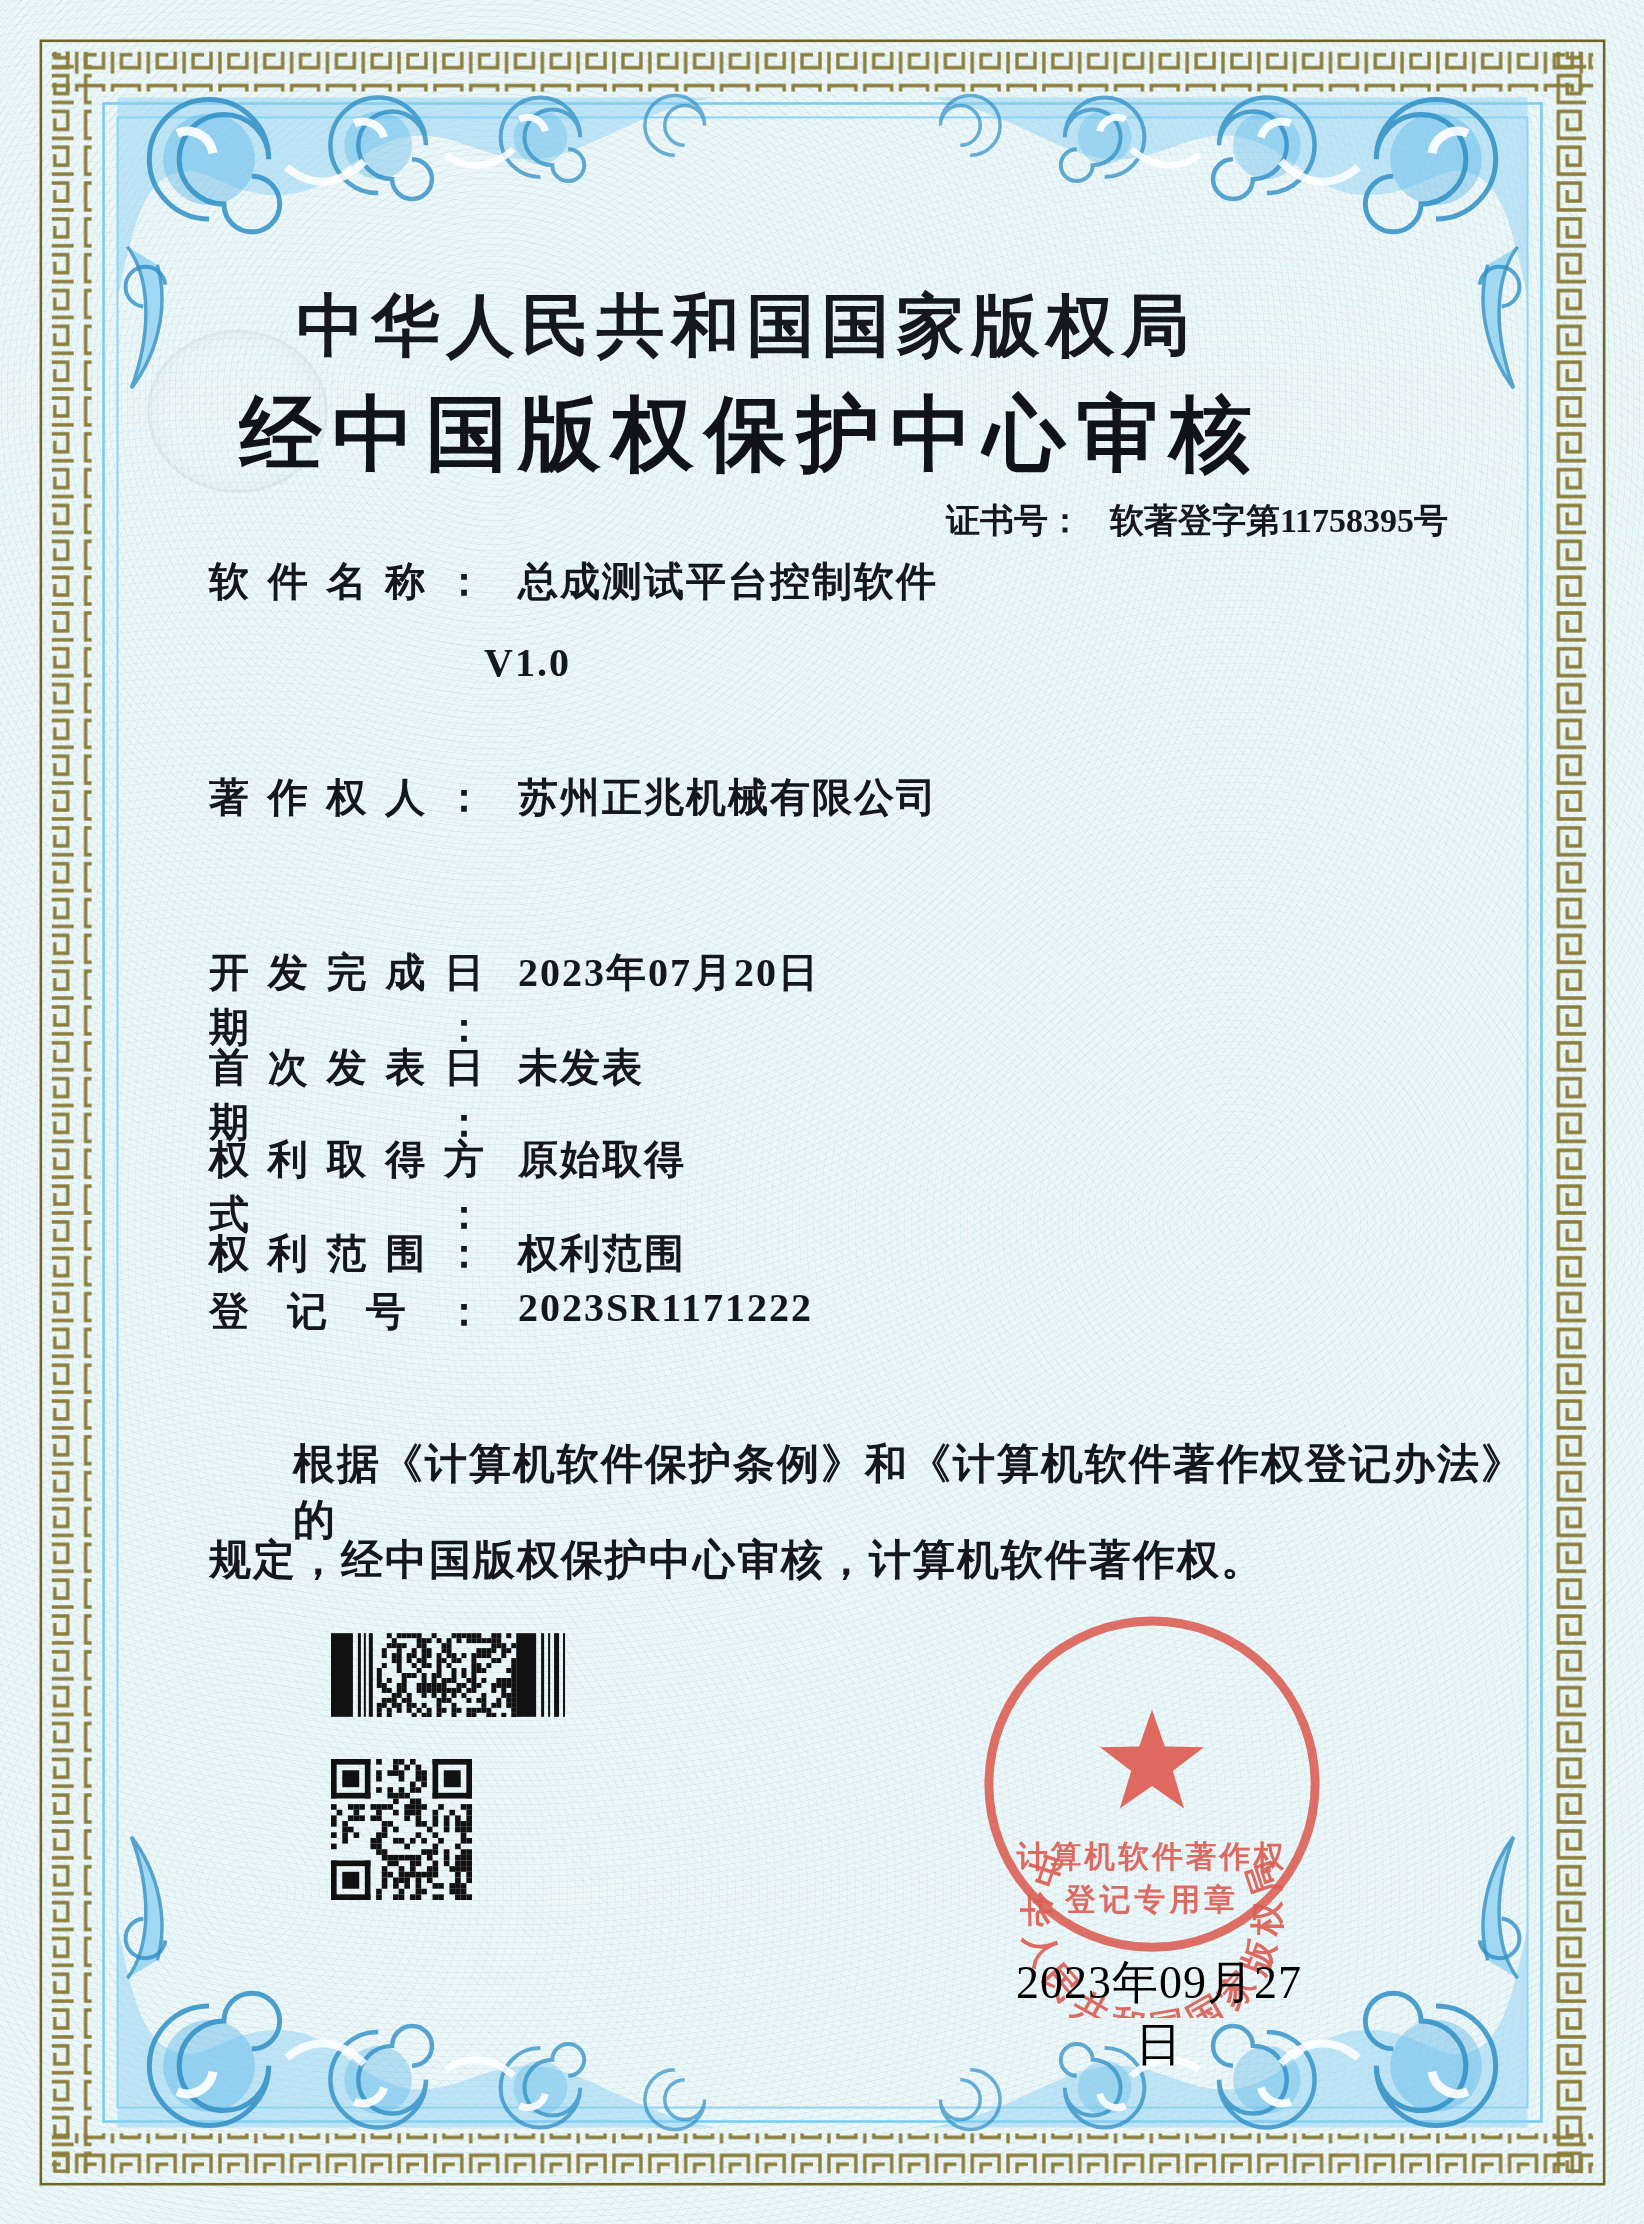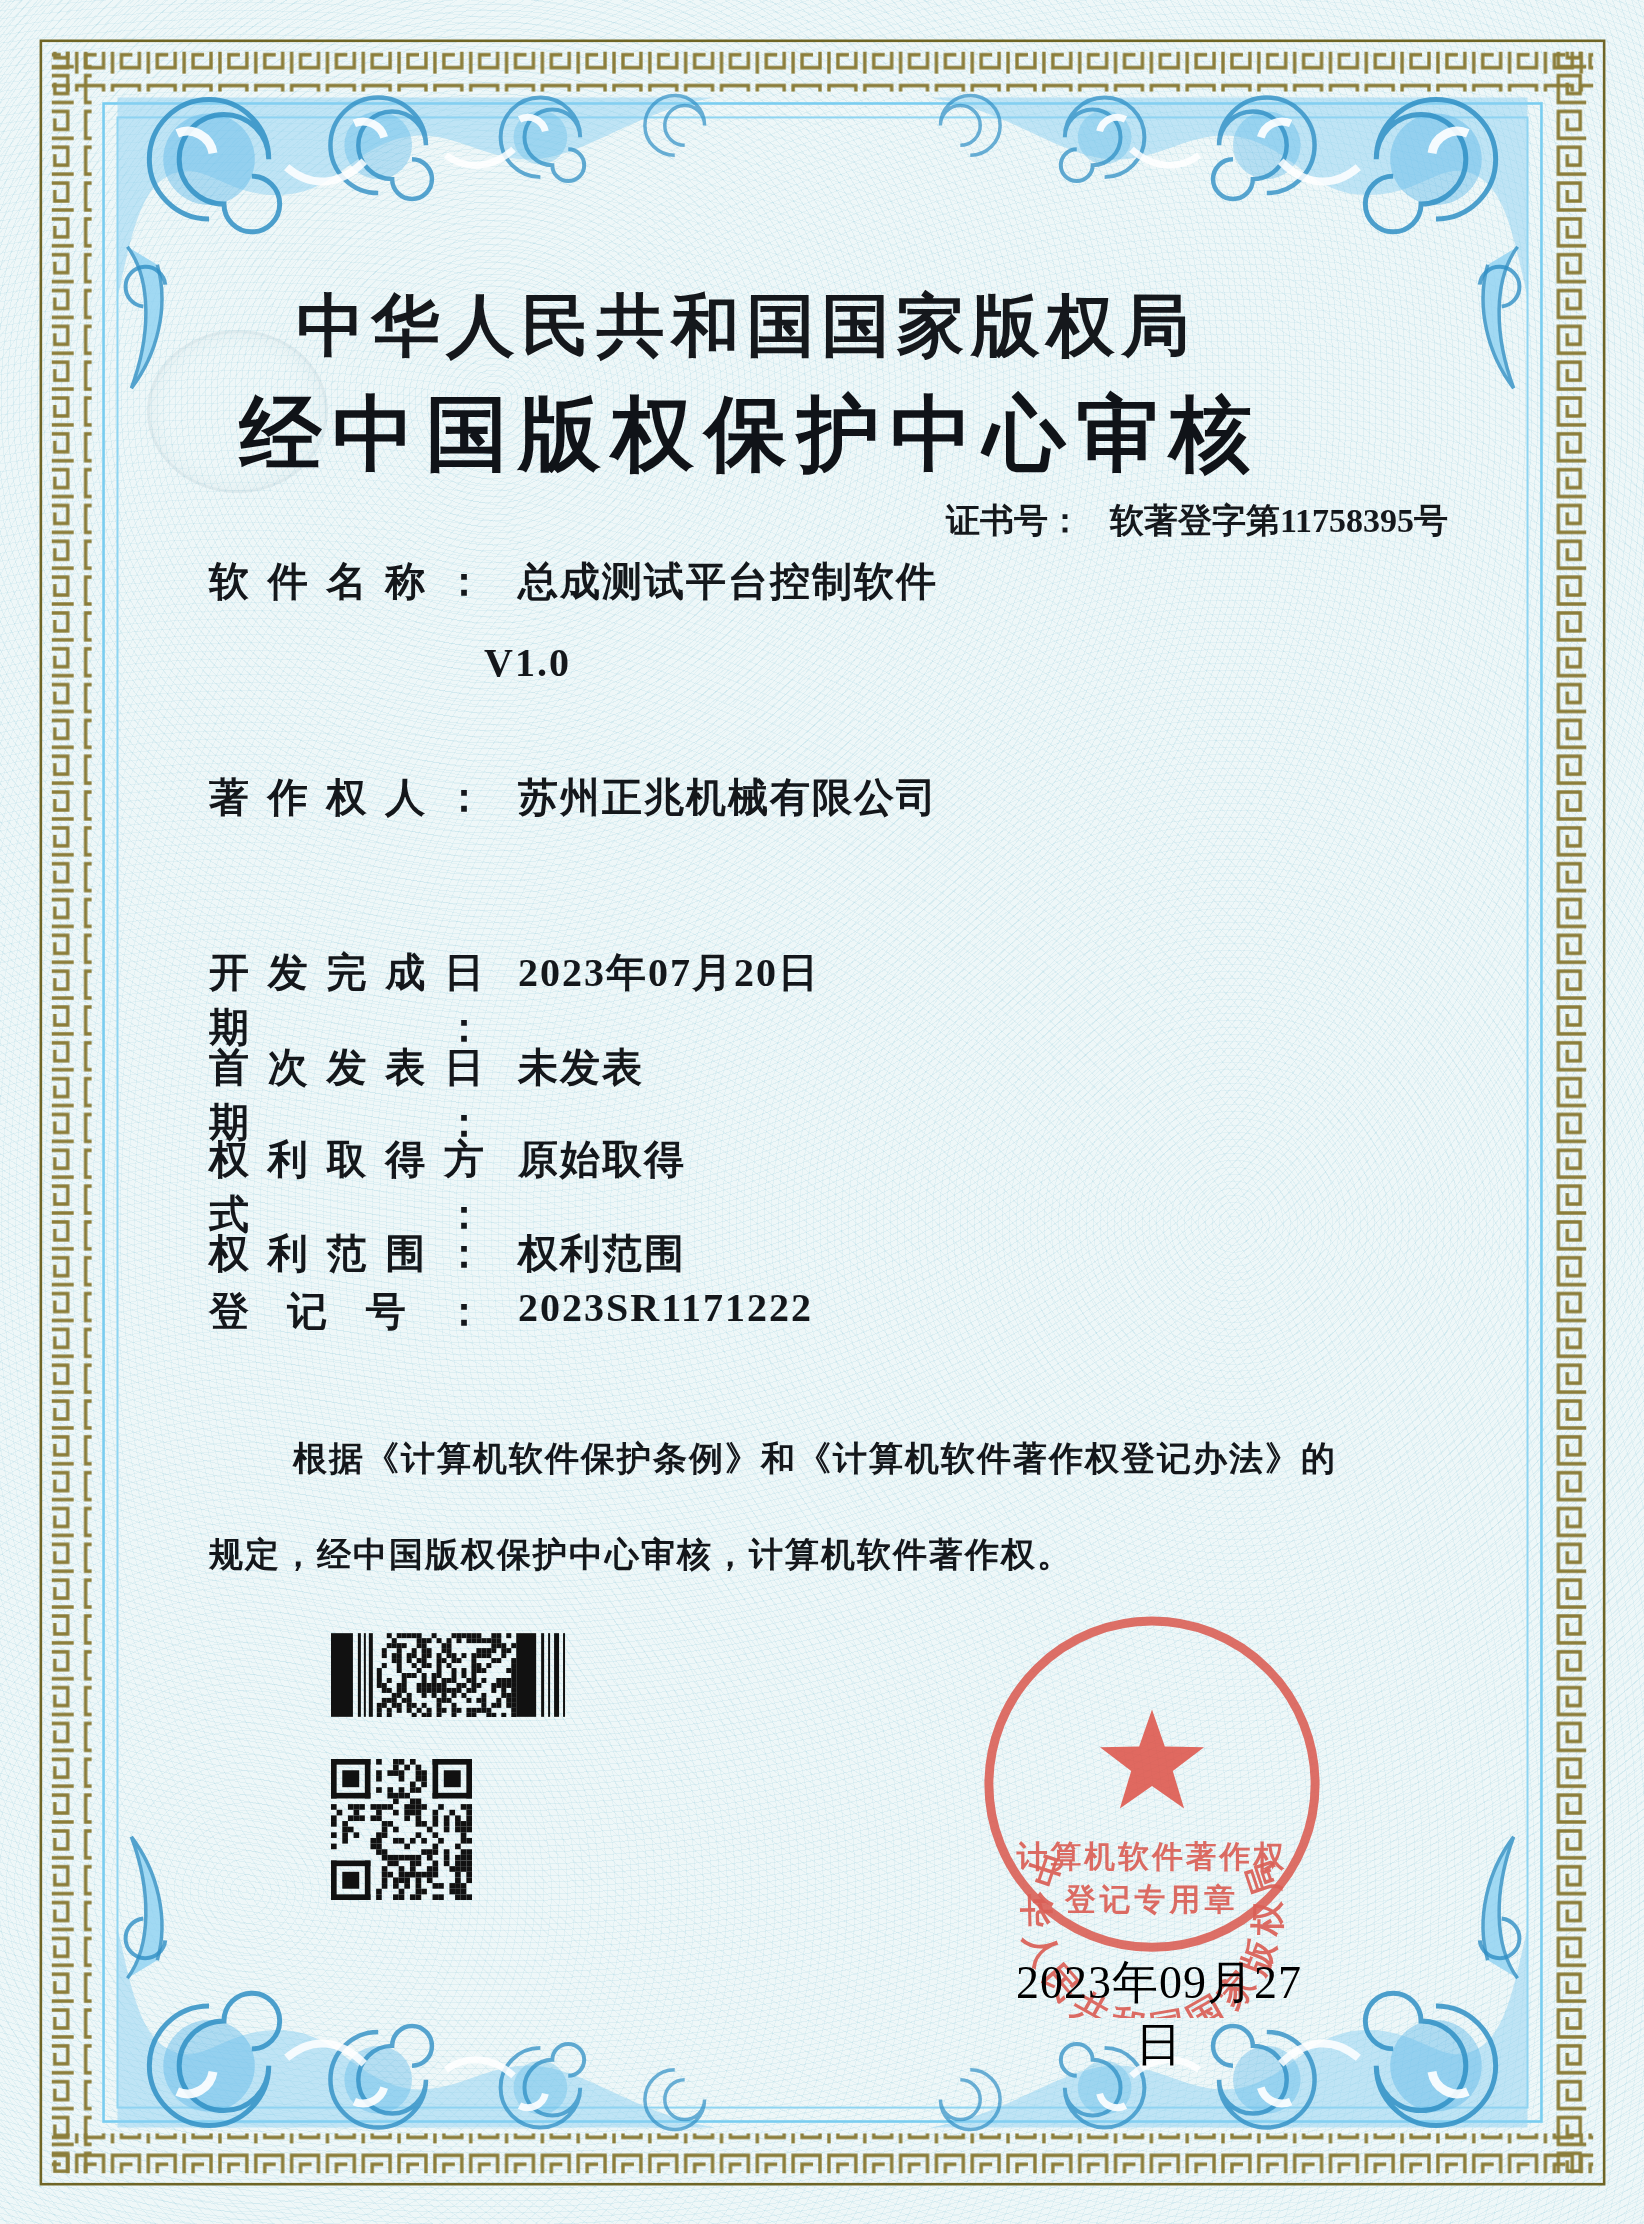--- a/index.html
+++ b/index.html
@@ -31,21 +31,21 @@
     top:498px;right:197px;font-size:34px;font-weight:700;color:#15181c;
   }
   .cert-no .gap{display:inline-block;width:28px;}
   .field-row{left:209px;font-size:40px;color:#14171b;font-weight:700;}
   .field-label{
     display:inline-block;width:275px;vertical-align:top;
     text-align:justify;text-align-last:justify;-moz-text-align-last:justify;
   }
   .field-value{display:inline-block;margin-left:34px;letter-spacing:2px;}
   .value-line2{left:484px;font-size:40px;color:#14171b;font-weight:700;letter-spacing:2px;}
-  .body-line{left:209px;width:1254px;font-size:34px;color:#14171b;font-weight:700;letter-spacing:2px;}
+  .body-line{left:209px;width:1254px;font-size:42px;color:#14171b;font-weight:700;letter-spacing:2px;}
   .body-line.indent{left:293px;}
   .date-line{top:1952px;left:995px;width:328px;text-align:center;
     font-size:46px;color:#000000;font-weight:400;letter-spacing:1px;z-index:6;}
   
   .watermark{
     left:147px;top:330px;width:175px;height:157px;border-radius:50%;
     border:3px solid rgba(165,190,200,.28);
     box-shadow:inset 0 0 18px rgba(165,190,200,.22);
     opacity:.8;
   }

